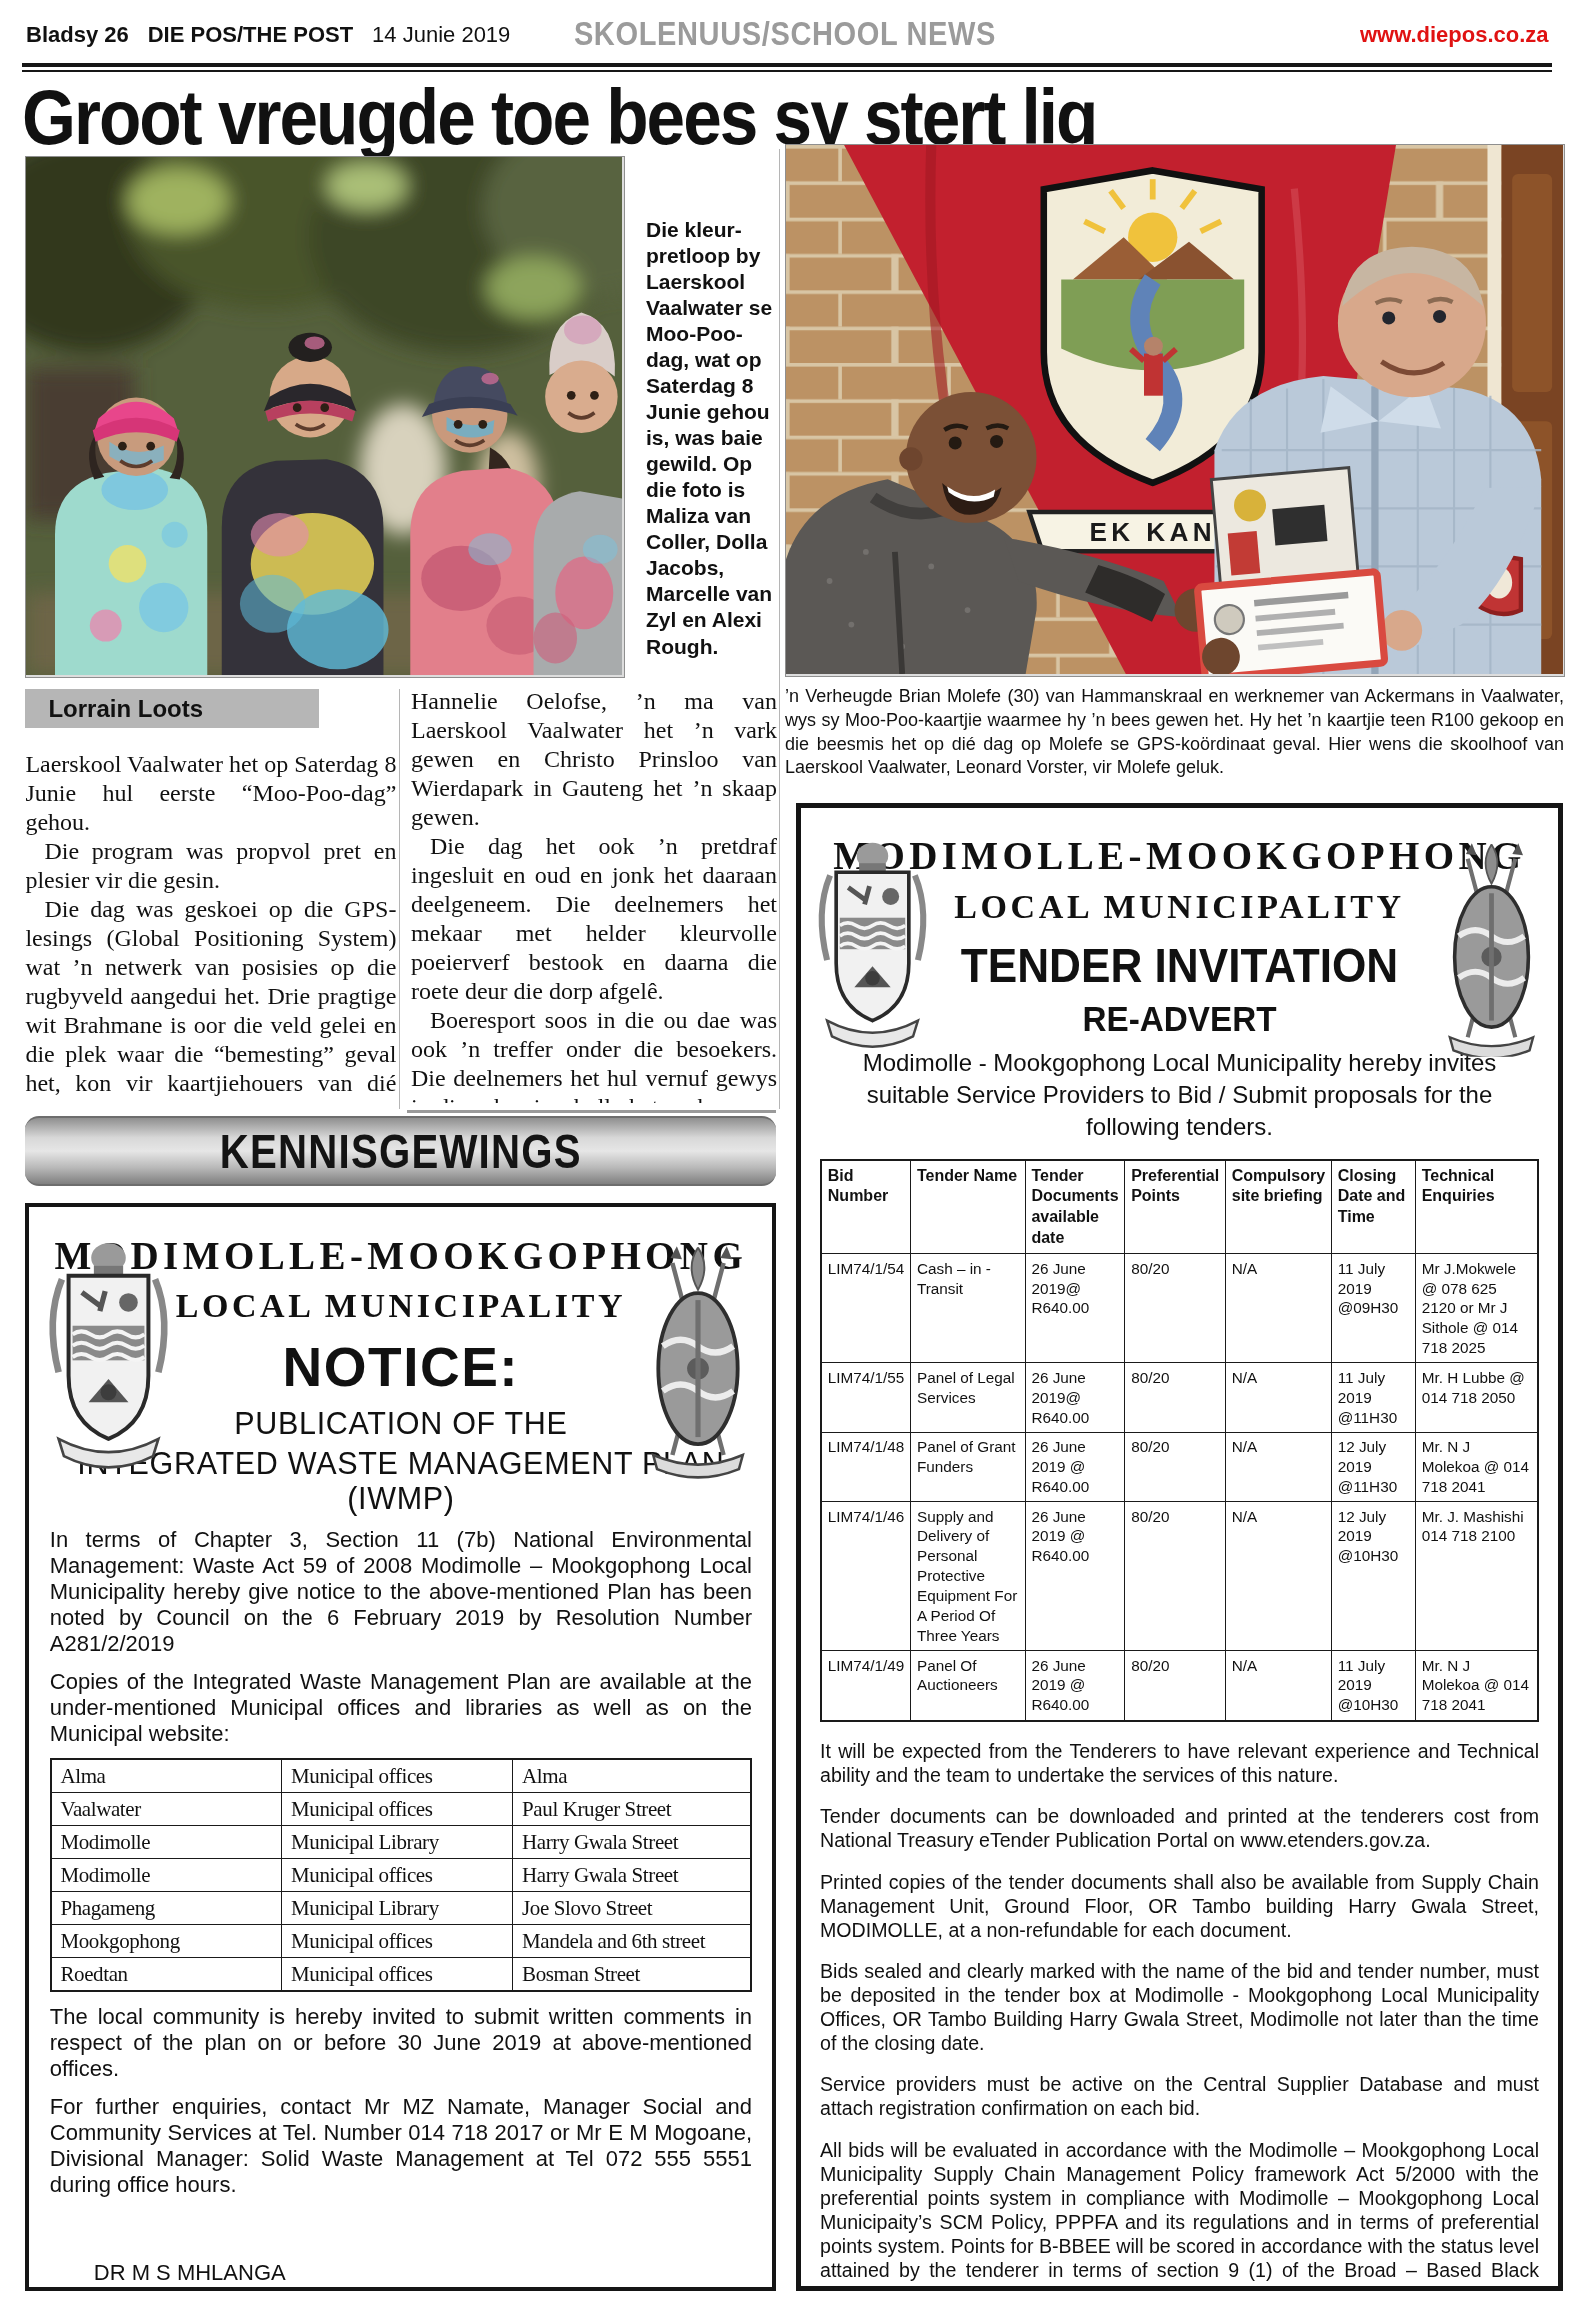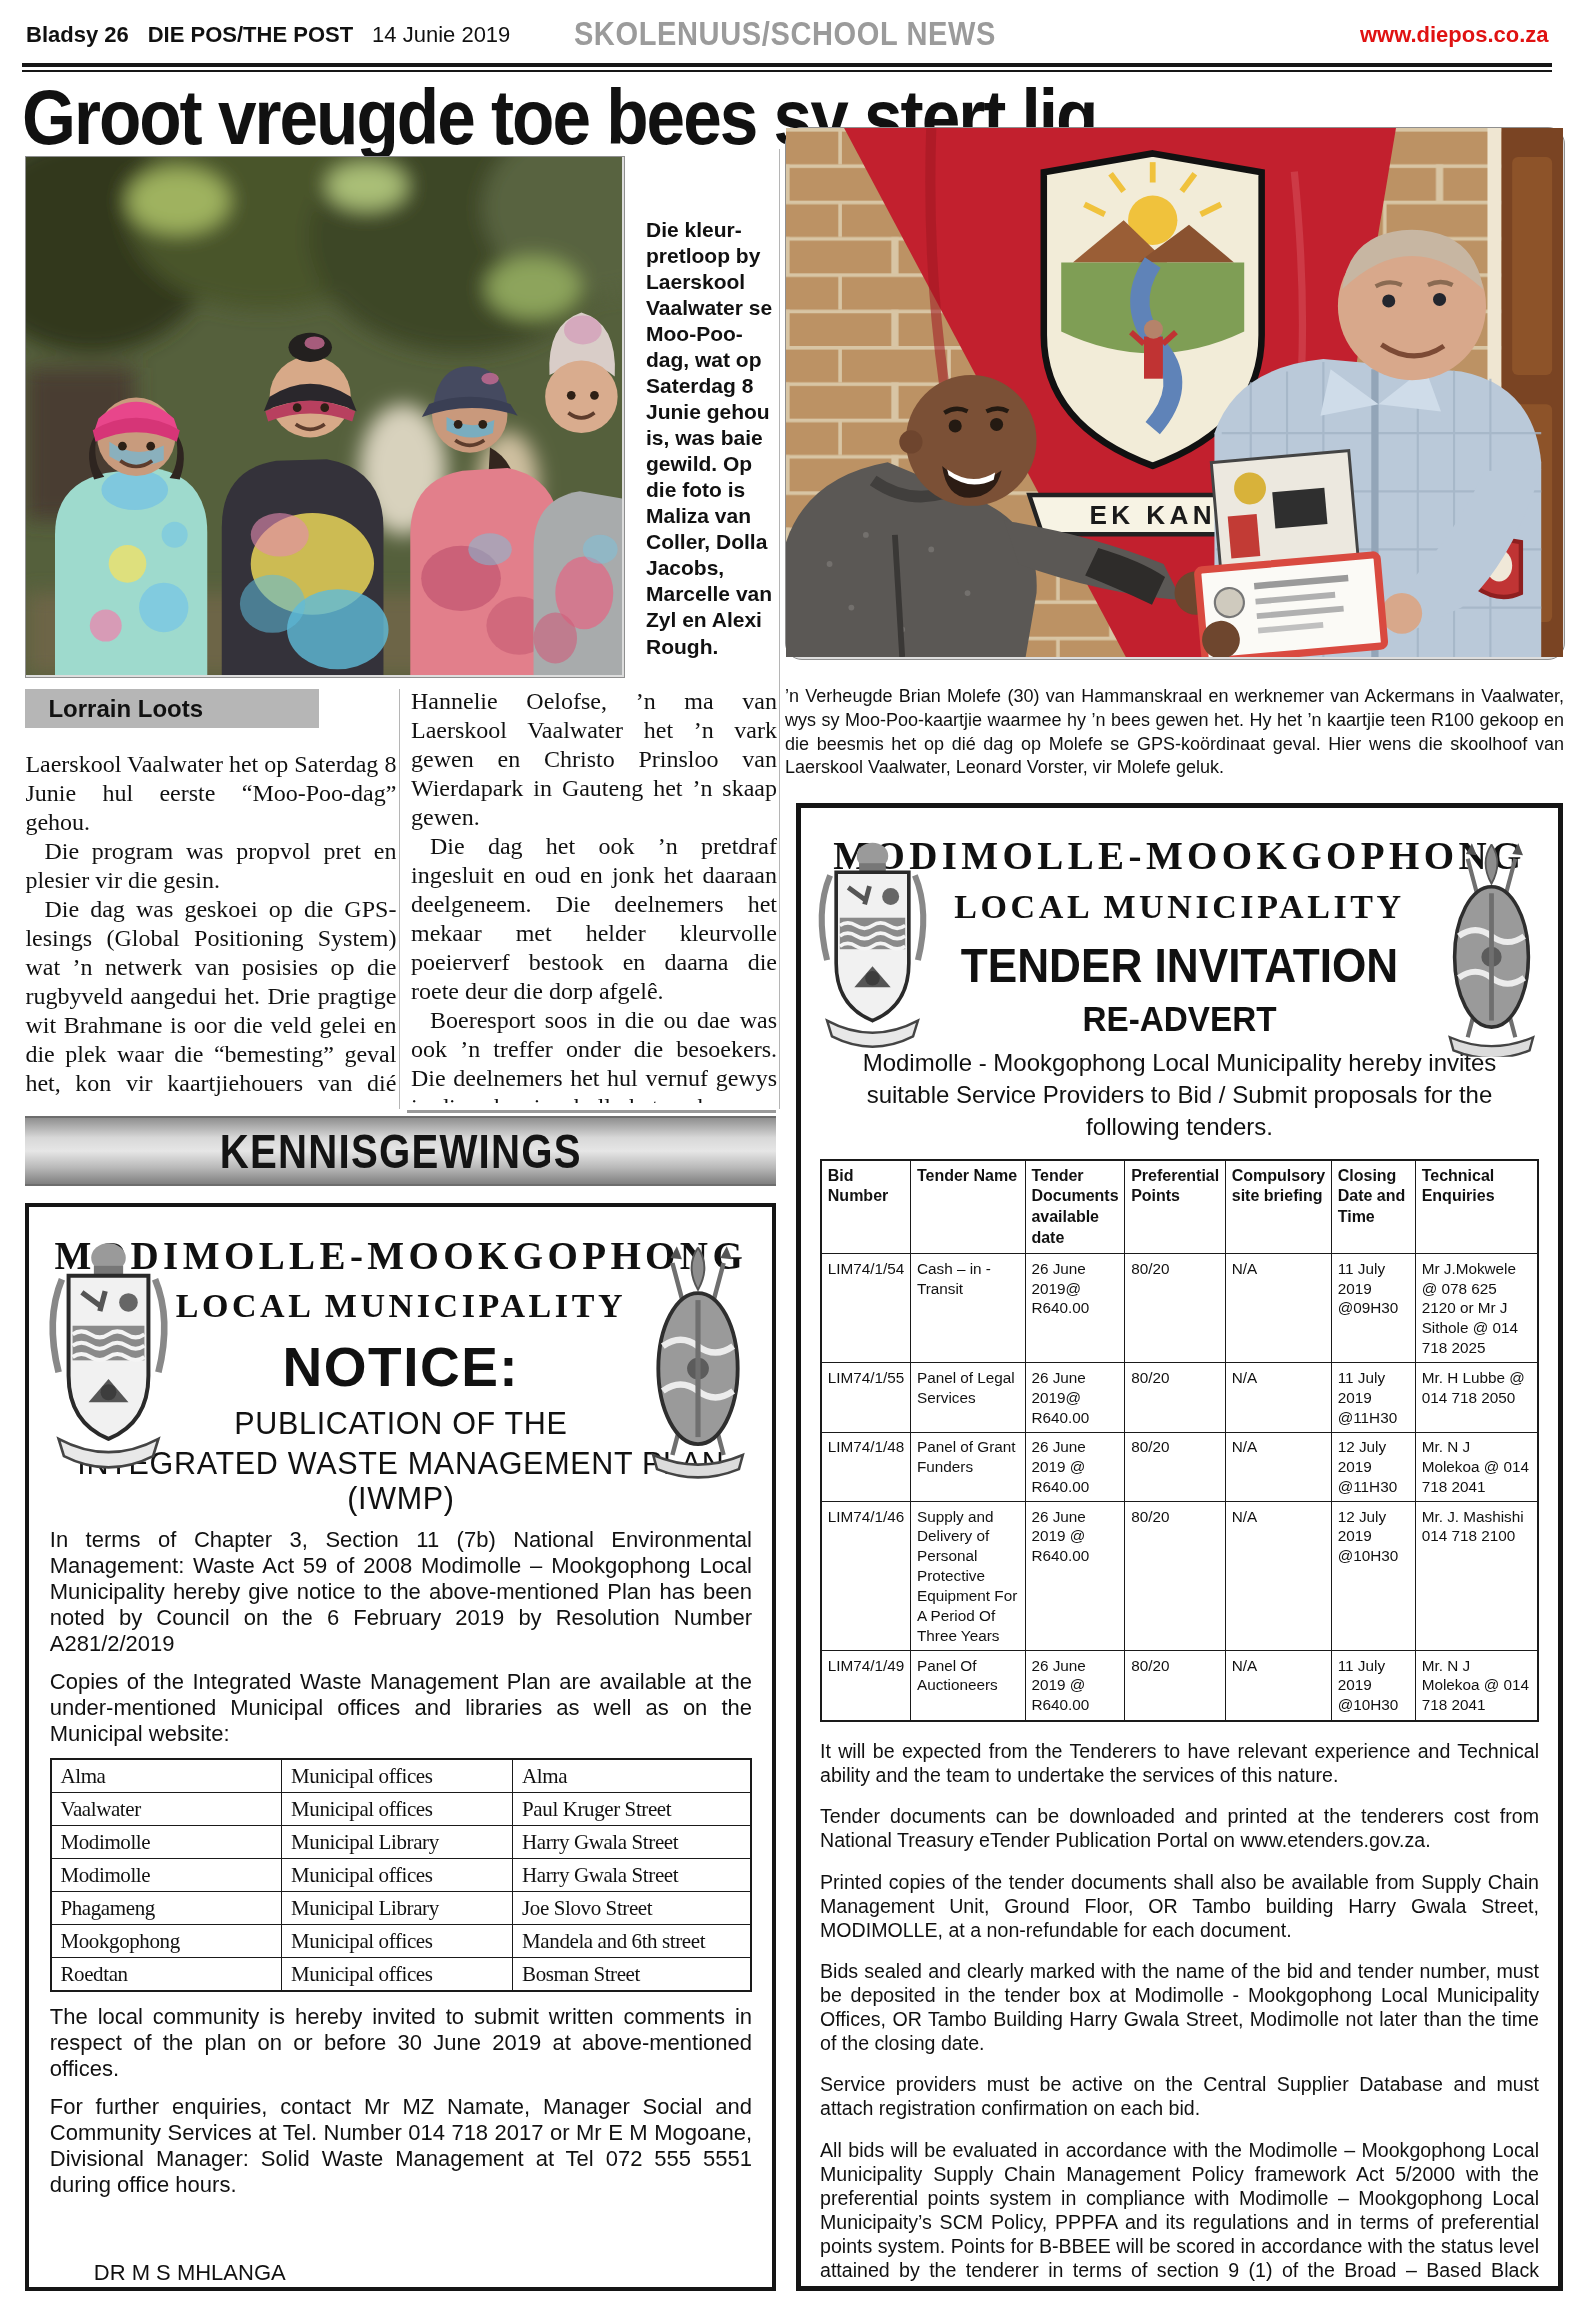--- a/index.html
+++ b/index.html
@@ -14,41 +14,41 @@
   .mh-site{position:absolute;right:20.4px;top:22px;font-size:22px;font-weight:bold;color:#e01212;}
   .rule-a{position:absolute;left:22px;right:17.4px;top:63px;height:4.4px;background:#161616;}
   .rule-b{position:absolute;left:22px;right:17.4px;top:70px;height:1.5px;background:#161616;}
   
   .headline{position:absolute;left:22px;top:73px;margin:0;font-size:77px;font-weight:bold;
             letter-spacing:-2.2px;transform:scaleX(.9);transform-origin:0 50%;white-space:nowrap;}
   
   .photo{position:absolute;border:0.7px solid #8f8f8f;background:#ddd;}
   .photo svg{display:block;}
   .ph-left{left:25.4px;top:156px;width:598px;height:520px;}
-  .ph-right{left:785px;top:127px;width:778px;height:531px;border-radius:17px;}
+  .ph-right{left:785px;top:144px;width:778px;height:531px;}
   
   .cap-left{position:absolute;left:646px;top:217px;width:134px;font-size:21px;font-weight:bold;line-height:1.24;}
   .cap-right{position:absolute;left:785px;top:685px;width:779px;font-size:18px;font-weight:normal;line-height:1.32;text-align:justify;}
   
   .vline1{position:absolute;left:399px;top:689px;width:0.7px;height:420px;background:#b5b5b5;}
   .vline2{position:absolute;left:779px;top:149px;width:0.7px;height:960px;background:#b5b5b5;}
   .hline-mid{position:absolute;left:407px;top:1110px;width:369px;height:2.9px;background:#9a9a9a;}
   
   .byline{position:absolute;left:25.4px;top:689px;width:294px;height:39px;background:#b6b6b6;
           font-size:24px;font-weight:bold;line-height:39px;padding-left:23px;box-sizing:border-box;}
   .col{position:absolute;font-family:"Liberation Serif",serif;font-size:24px;line-height:29px;text-align:justify;}
   .col p{margin:0;}
   .col p + p{text-indent:19px;}
   .col1{left:25.4px;top:750px;width:371px;height:350px;overflow:hidden;}
   .col2{left:411px;top:687px;width:366px;height:416px;overflow:hidden;}
   
   .ribbon{position:absolute;left:25.4px;top:1116px;width:751px;height:70px;
           background:linear-gradient(180deg,#8f8f8f 0%,#d8d8d8 30%,#e6e6e6 50%,#b9b9b9 75%,#7f7f7f 100%);
           border-top:2.2px solid #6d6d6d;border-bottom:2.2px solid #6d6d6d;box-sizing:border-box;
-          display:flex;align-items:center;justify-content:center;}
+          display:flex;align-items:center;justify-content:center;border-radius:14px;}
   .ribbon span{font-size:49px;font-weight:bold;letter-spacing:1.5px;transform:scaleX(.82);color:#141414;white-space:nowrap;}
   
   .notice{position:absolute;left:25.4px;top:1203px;width:751px;height:1088px;border:4.4px solid #151515;
           box-sizing:border-box;padding:0 20.4px;overflow:hidden;text-align:center;}
   .crest{position:absolute;}
   .crest-nl{left:11.6px;top:32px;width:135px;height:240px;}
   .crest-nr{right:10.2px;top:32px;width:128px;height:240px;}
   .muni1{margin:26px 0 0;font-family:"Liberation Serif",serif;font-weight:bold;font-size:39px;letter-spacing:4.4px;white-space:nowrap;}
   .muni2{margin:8.7px 0 0;font-family:"Liberation Serif",serif;font-weight:bold;font-size:34px;letter-spacing:3.6px;}
   .notice-title{margin:10.2px 0 0;font-size:55px;font-weight:bold;letter-spacing:1.5px;}

